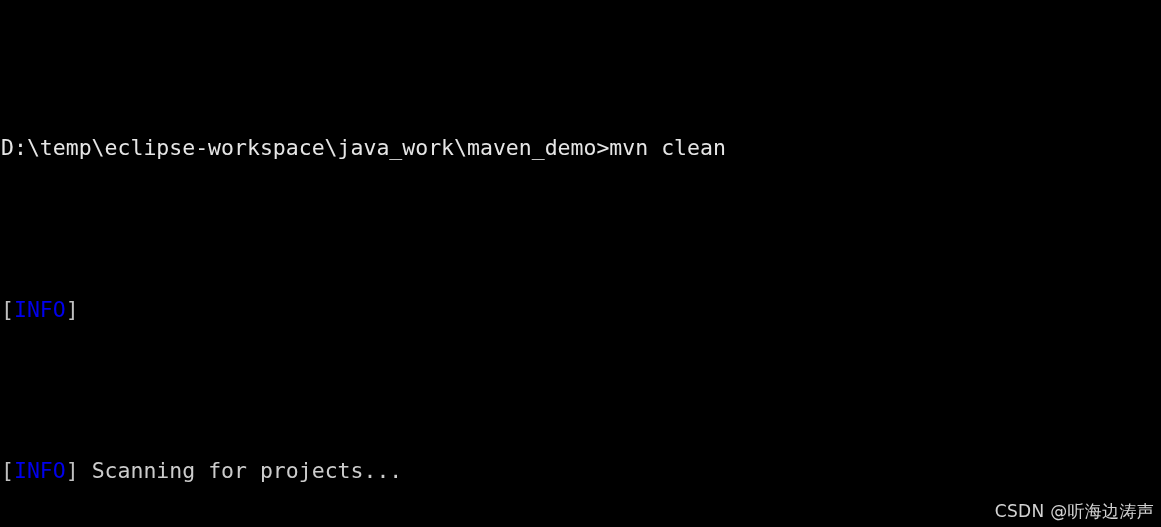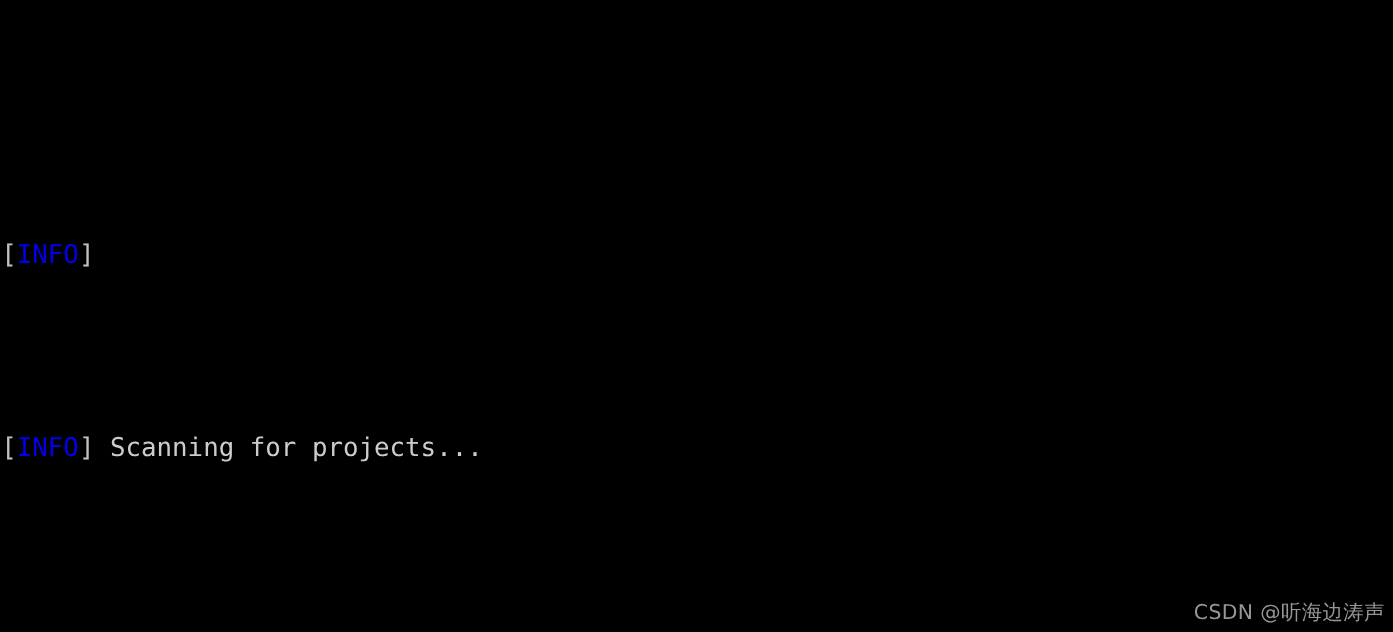--- a/index.html
+++ b/index.html
@@ -32,36 +32,37 @@
     overflow: hidden;
   }
   .c-default { color: #cccccc; }
   .c-bracket { color: #c0c0c0; }
   .c-info    { color: #0000ee; }
   .c-white   { color: #e6e6e6; }
   .watermark {
     position: absolute;
     right: 7px;
     bottom: 6px;
-    color: #a3a3a3;
+    color: #e5e5e5;
     font-family: "DejaVu Sans", "Liberation Sans", sans-serif;
     font-size: 17px;
     line-height: 20px;
     letter-spacing: 0.3px;
     white-space: pre;
     opacity: 0.92;
   }
 </style>
 </head>
 <body>
 
 <div id="terminal">
   <div id="lines">
 
     
+    <div class="line"><span class="c-white">D:\temp\eclipse-workspace\java_work\maven_demo&gt;mvn clean</span></div>
 
     
     <div class="line"><span class="c-bracket">[</span><span class="c-info">INFO</span><span class="c-bracket">]</span></div>
 
     
     <div class="line"><span class="c-bracket">[</span><span class="c-info">INFO</span><span class="c-bracket">]</span><span class="c-default"> Scanning for projects...</span></div>
 
     
     
 

